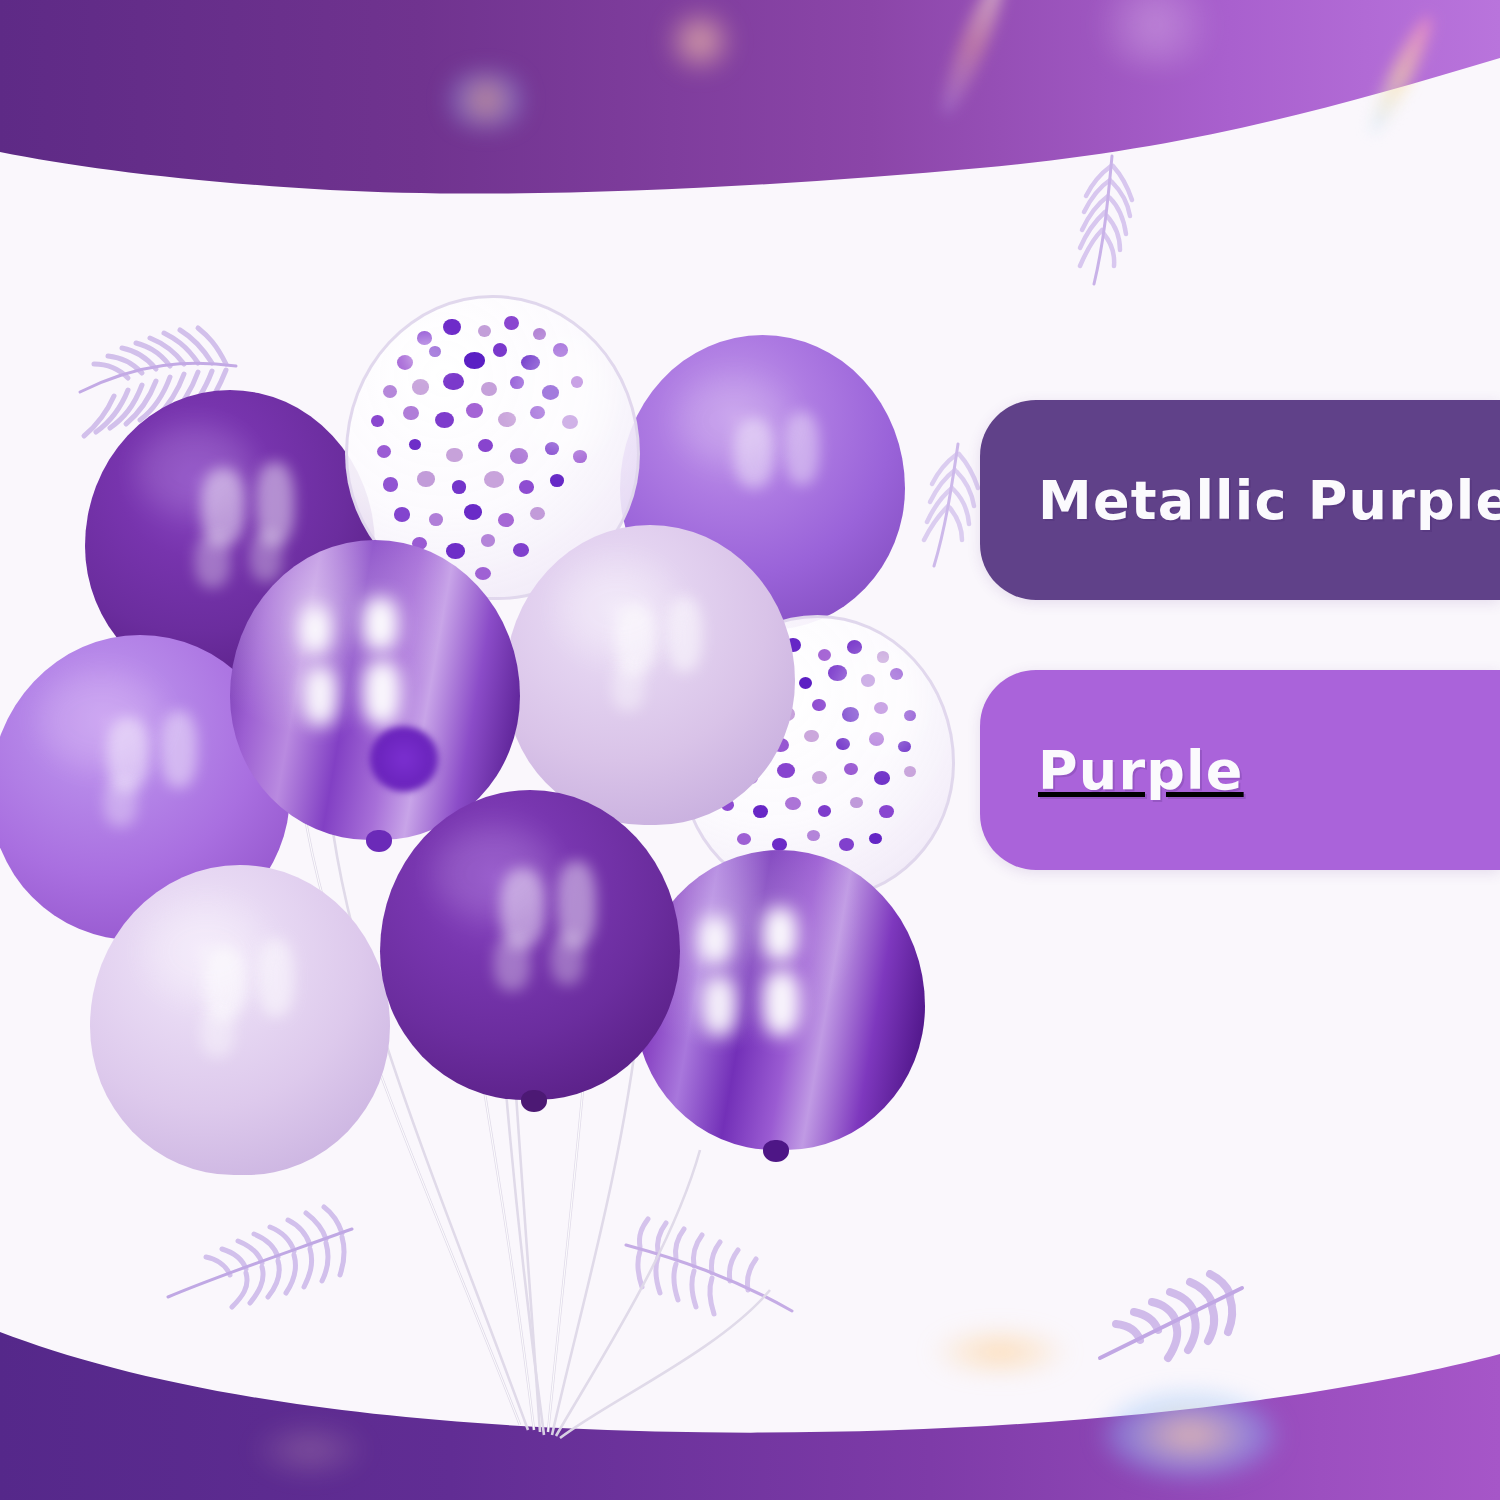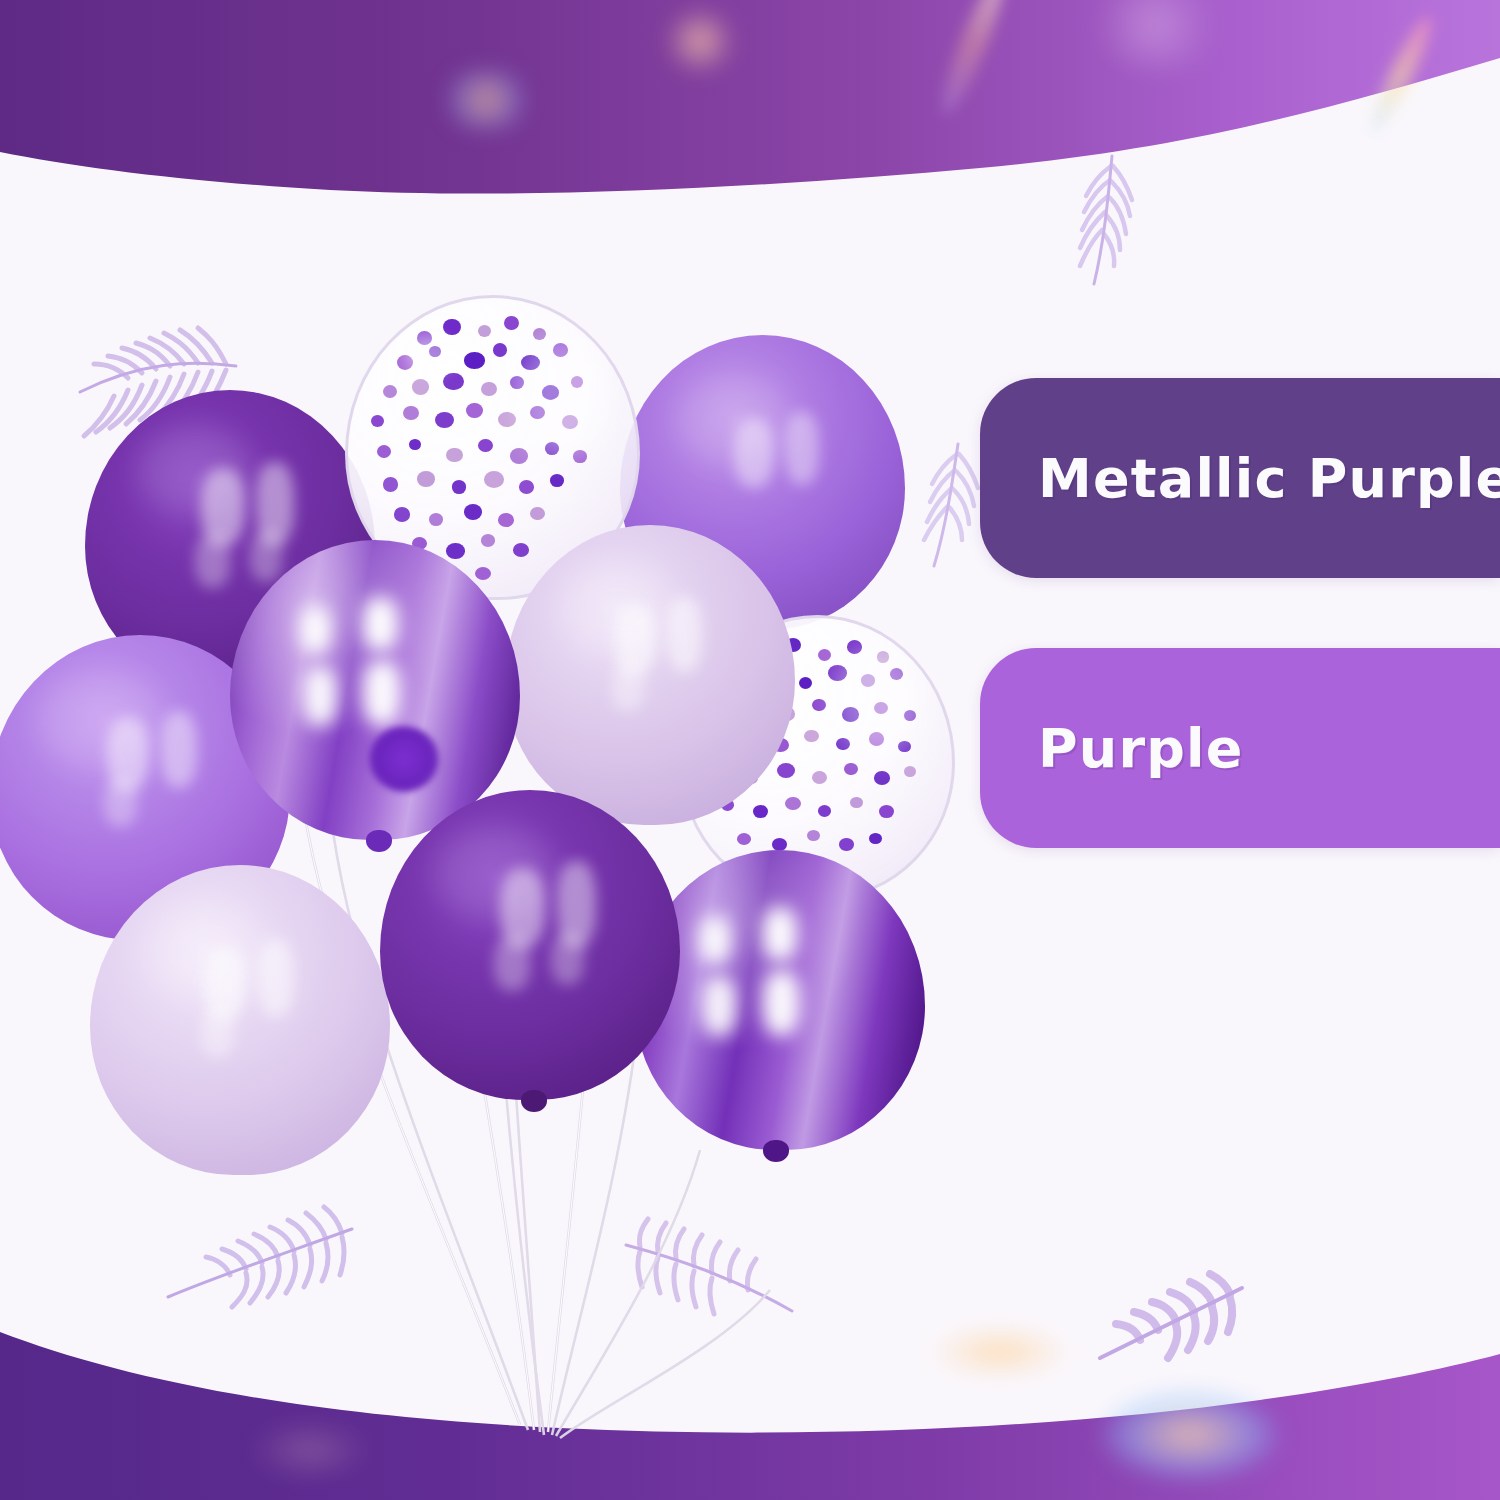--- a/index.html
+++ b/index.html
@@ -44,21 +44,21 @@
   }
   .dot { position:absolute; border-radius:50%; }
 
   
   .strings { position:absolute; left:0; top:0; width:1000px; height:1200px; pointer-events:none; }
 
   
   .feather { position:absolute; pointer-events:none; }
 
   
-  .labels { position:absolute; right:0; top:378px; width:520px; }
+  .labels { position:absolute; right:0; top:400px; width:520px; }
   .pill {
     position:relative;
     height:200px;
     border-radius:56px 0 0 56px;
     display:flex;
     align-items:center;
     margin-bottom:70px;
     box-shadow:0 3px 14px rgba(90,50,140,.13);
   }
   .pill-text {
@@ -434,19 +434,19 @@
 
   </div>
 
   <div class="labels">
 
     <div class="pill" style="background:#604189;">
       <span class="pill-text">Metallic Purple</span>
     </div>
 
 
-    <div class="pill" style="background:#AA63DA;">
+    <div class="pill" style="background:#AA63DA;text-decoration:underline;">
       <span class="pill-text">Purple</span>
     </div>
 
   </div>
 
 </div>
 
 </body></html>

